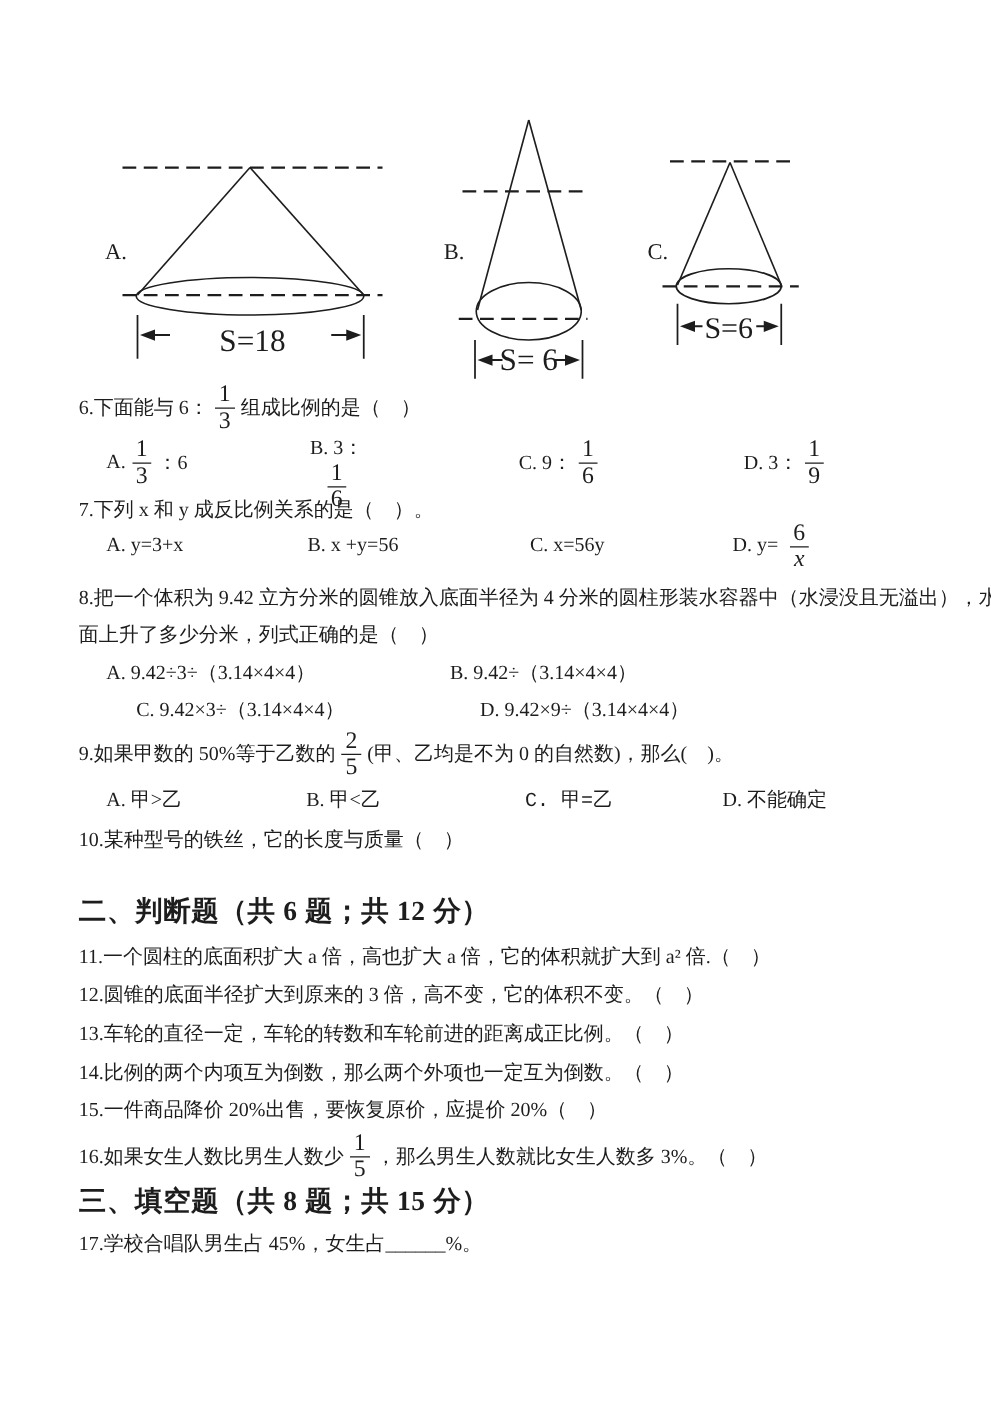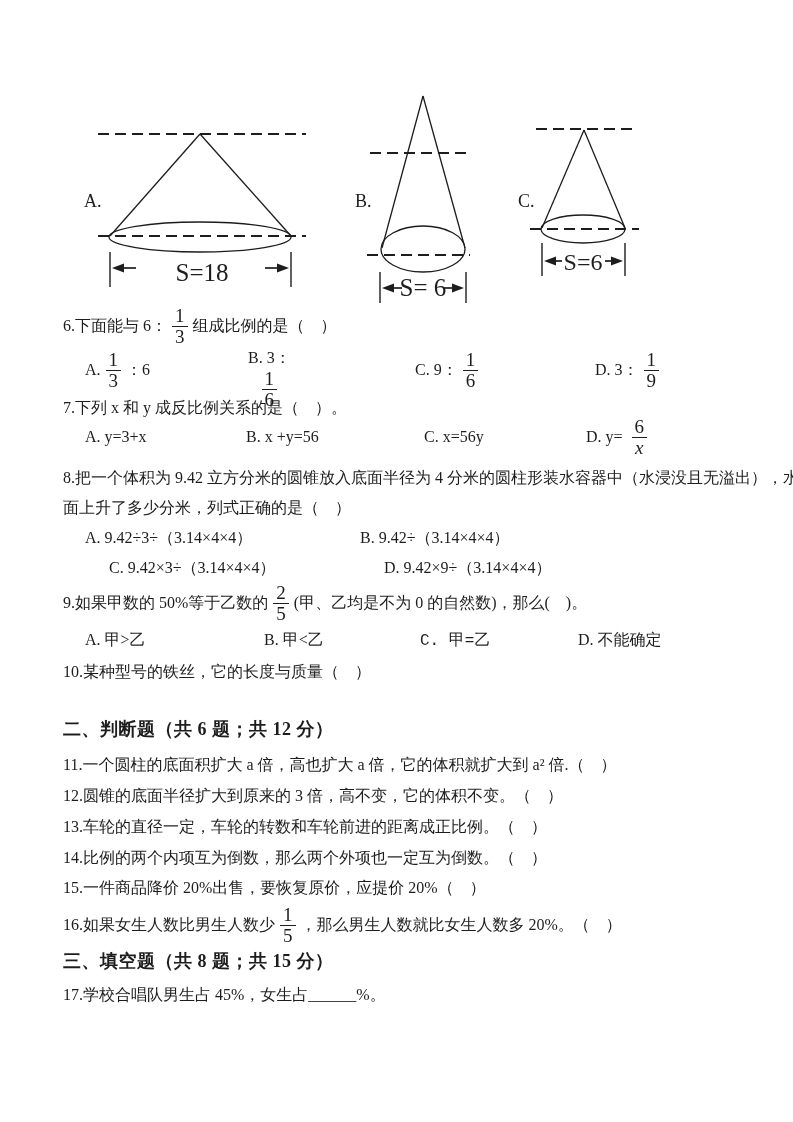--- a/index.html
+++ b/index.html
@@ -15,21 +15,21 @@
   .diagram polygon{fill:#1d1d1d;stroke:none;}
   .diagram text{fill:#1d1d1d;font-family:"Liberation Serif","DejaVu Serif",serif;}
   .diagram text.clabel{font-size:18px;}
   .diagram text.slabel{font-size:25px;text-anchor:middle;}
   .diagram text.slabel-c{font-size:24px;text-anchor:middle;}
   .row{position:absolute;display:flex;align-items:center;white-space:pre;font-size:16px;}
   .h22{height:22px;}
   .h44{height:44px;}
   .optrow{left:0;width:793px;}
   .opt{position:absolute;top:0;height:100%;display:flex;align-items:center;white-space:pre;}
-  .sec{font-weight:bold;font-size:18px;letter-spacing:0.5px;}
+  .sec{font-weight:bold;font-size:22px;letter-spacing:0.5px;}
   .frac{display:inline-flex;flex-direction:column;align-items:center;line-height:1.05;
         font-size:19px;margin:0 5px;vertical-align:middle;}
   .frac .num{border-bottom:1.6px solid #1d1d1d;padding:0 3px;}
   .frac .den{padding:0 3px;}
   .it{font-style:italic;}
 </style>
 </head>
 <body>
 
 <div class="page">
@@ -159,21 +159,21 @@
   <div class="row h44" style="left:63px;top:581px;">
     <span>9.如果甲数的 50%等于乙数的</span>
     <span class="frac">
       <span class="num">2</span>
       <span class="den">5</span>
     </span>
     <span>(甲、乙均是不为 0 的自然数)，那么(　)。</span>
   </div>
   <div class="row h22 optrow" style="top:629px;">
     <span class="opt" style="left:85px;"><span>A. 甲&gt;乙</span></span>
-    <span class="opt" style="left:264px;"><span>B. 甲&lt;乙</span></span>
+    <span class="opt" style="left:245px;"><span>B. 甲&lt;乙</span></span>
     <span class="opt" style="left:420px;font-family:Liberation Mono, monospace;"><span>C. 甲=乙</span></span>
     <span class="opt" style="left:578px;"><span>D. 不能确定</span></span>
   </div>
 
   <div class="row h22" style="left:63px;top:661px;">
     <span>10.某种型号的铁丝，它的长度与质量（　）</span>
   </div>
 
   <div class="row h22 sec" style="left:63px;top:718px;">
     <span>二、判断题（共 6 题；共 12 分）</span>
@@ -193,21 +193,21 @@
   </div>
   <div class="row h22" style="left:63px;top:877px;">
     <span>15.一件商品降价 20%出售，要恢复原价，应提价 20%（　）</span>
   </div>
   <div class="row h44" style="left:63px;top:903px;">
     <span>16.如果女生人数比男生人数少</span>
     <span class="frac">
       <span class="num">1</span>
       <span class="den">5</span>
     </span>
-    <span>，那么男生人数就比女生人数多 20%。（　）</span>
+    <span>，那么男生人数就比女生人数多 3%。（　）</span>
   </div>
 
   <div class="row h22 sec" style="left:63px;top:950px;">
     <span>三、填空题（共 8 题；共 15 分）</span>
   </div>
   <div class="row h22" style="left:63px;top:984px;">
     <span>17.学校合唱队男生占 45%，女生占______%。</span>
   </div>
 
 </div>

